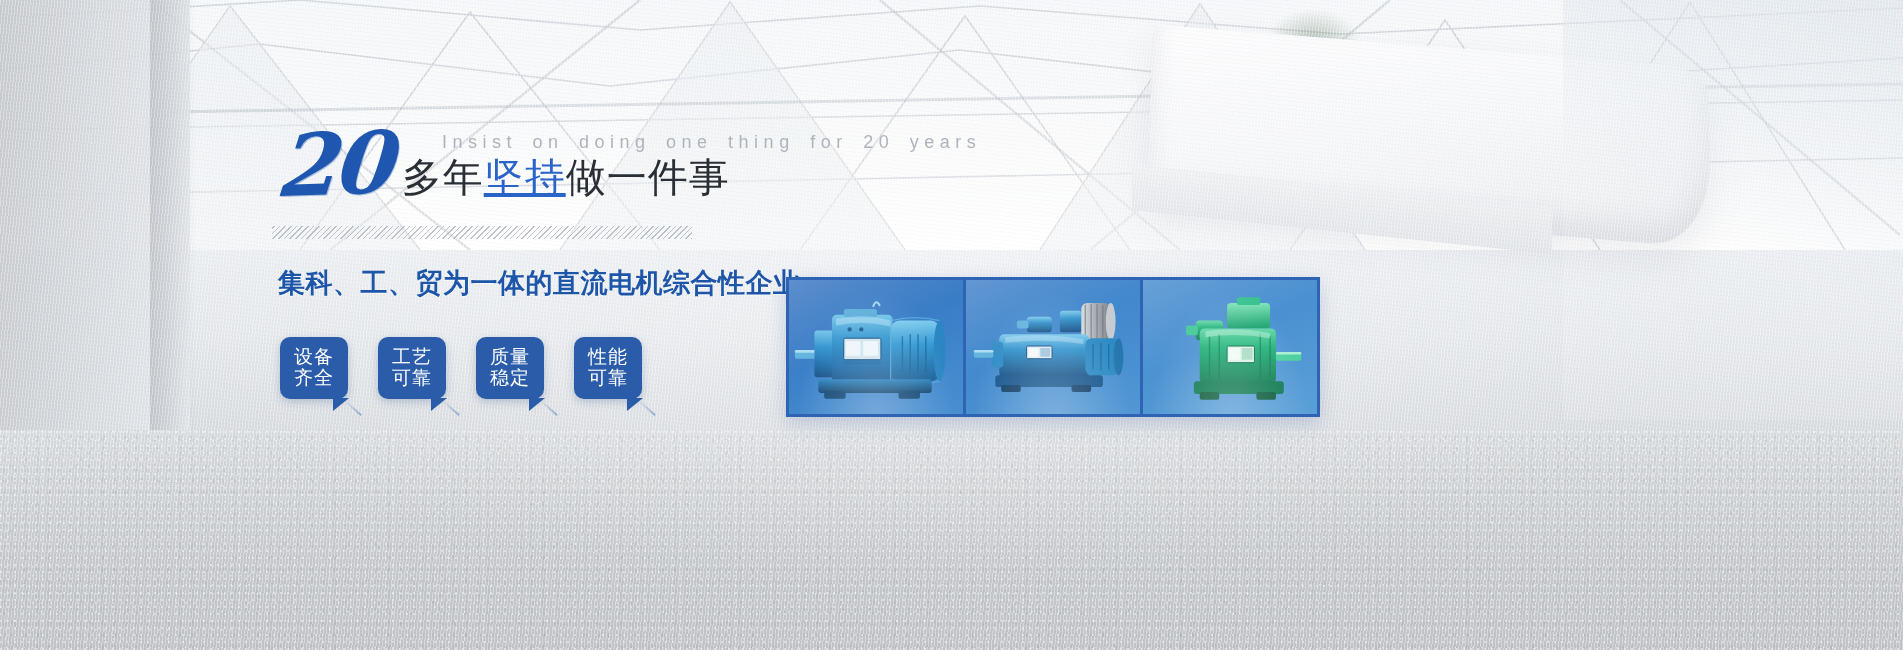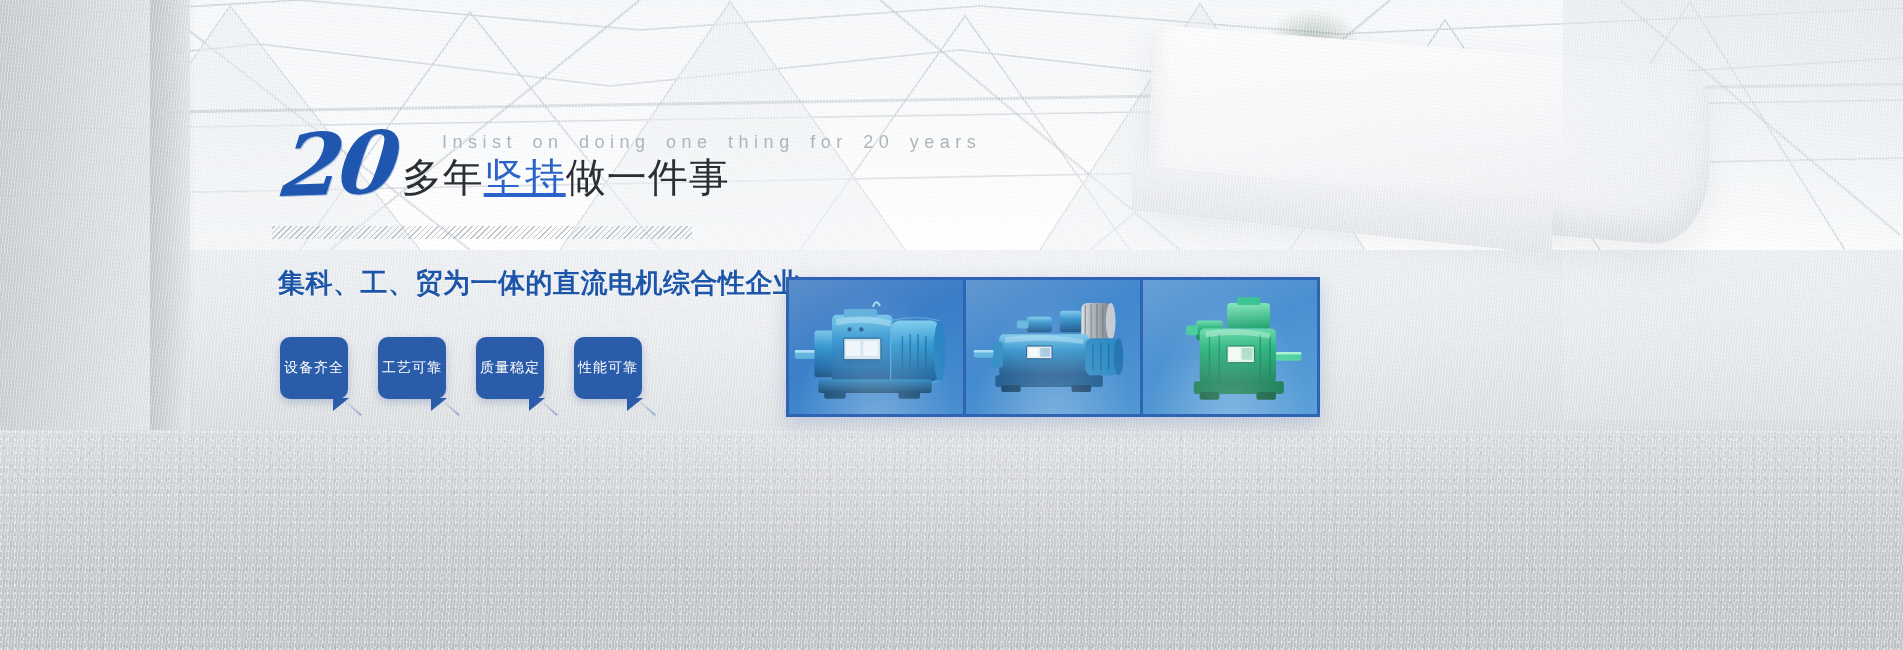--- a/index.html
+++ b/index.html
@@ -138,23 +138,23 @@
 
   .badges{
     position:absolute; left:280px; top:337px;
     display:flex; gap:30px;
   }
   .badge{
     position:relative;
     width:68px; height:62px;
     background:#2a5caa;
     border-radius:10px 10px 10px 10px;
-    display:flex; flex-direction:row;
+    display:flex; flex-direction:column;
     align-items:center; justify-content:center;
-    color:#fff; font-size:14px; font-weight:400;
+    color:#fff; font-size:19px; font-weight:400;
     line-height:1.08; letter-spacing:1px;
     box-shadow:0 3px 8px rgba(30,70,140,.25);
   }
   .badge .tail{
     position:absolute; right:-1px; bottom:-12px;
     width:0; height:0;
     border-left:16px solid #2a5caa;
     border-bottom:13px solid transparent;
     border-radius:0 0 3px 0;
   }

